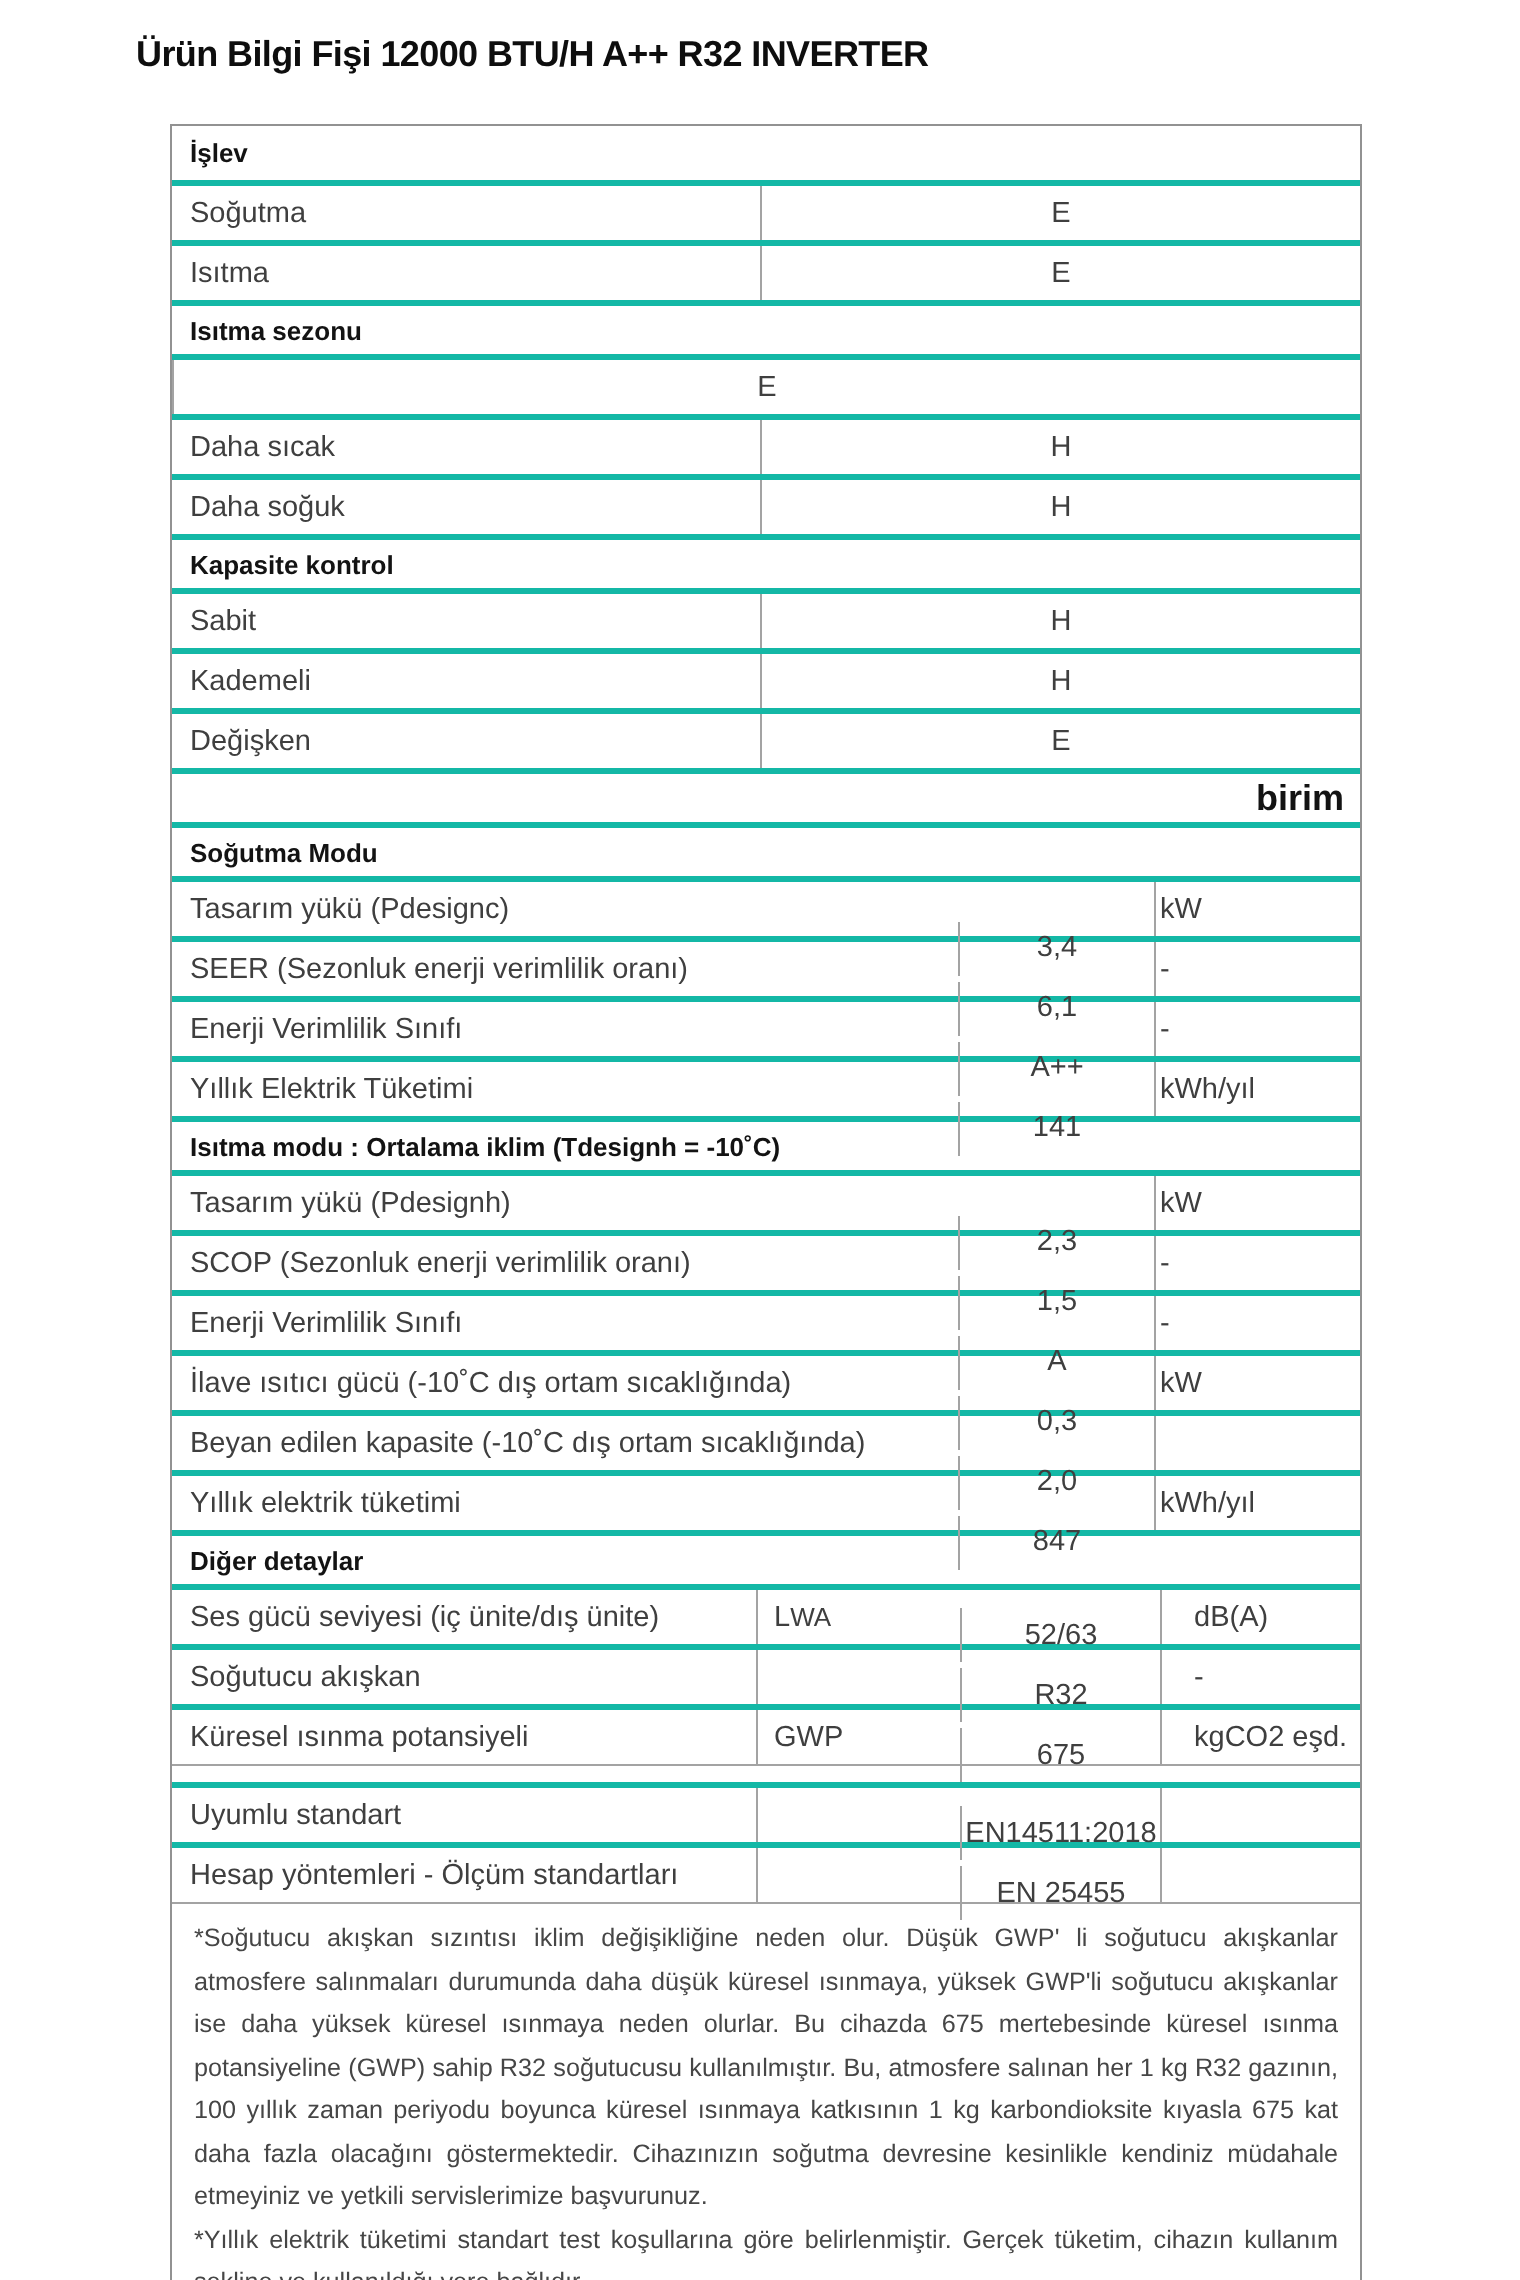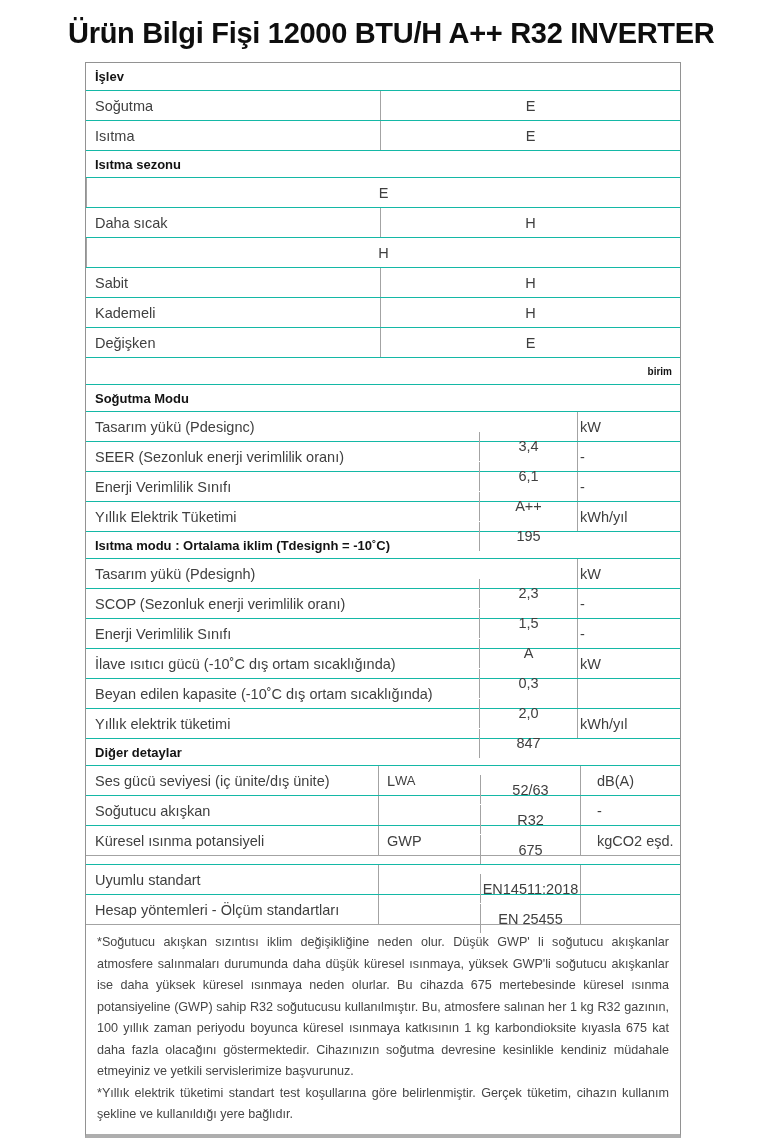--- a/index.html
+++ b/index.html
@@ -4,42 +4,42 @@
 <style>
   * { margin:0; padding:0; box-sizing:border-box; }
   html,body { background:#ffffff; }
   body {
     width:760px; height:1140px;
     font-family:"Liberation Sans","DejaVu Sans",sans-serif;
     color:#3f3f3f; position:relative; overflow:hidden;
   }
   .page-title {
     position:absolute; left:68px; top:17px;
-    font-size:29px; font-weight:800; letter-spacing:-0.3px; color:#0e0e0e;
+    font-size:18px; font-weight:800; letter-spacing:-0.3px; color:#0e0e0e;
   }
   .fiche {
     position:absolute; left:85px; top:62px; width:596px;
     border:1px solid #929292;
     border-bottom:4px solid #aeaeae;
     background:#fff;
   }
-  .row { display:flex; align-items:center; border-top:1px solid #14b8a6; font-size:14.5px; }
+  .row { display:flex; align-items:center; border-top:3px solid #14b8a6; font-size:14.5px; }
   .row:first-child { border-top:none; }
   .r   { height:30px; }
   .sec { height:27px; font-weight:700; color:#131313; font-size:13px; padding-left:9px; }
   .cell { height:100%; display:flex; align-items:center; }
   .label { padding-left:9px; }
   .div-l { border-left:1px solid #a3a3a3; }
   .center { justify-content:center; text-align:center; }
   
   .kv .label { width:294px; }
   .kv .val   { flex:1; }
   
   .unitrow { height:27px; justify-content:flex-end; padding-right:8px;
-             font-weight:700; color:#131313; font-size:10px; }
+             font-weight:700; color:#131313; font-size:18px; }
   
   .vu .label { width:393px; }
   .vu .val   { width:98px;margin-top:39px; }
   .vu .unit  { flex:1; padding-left:2px; }
   
   .svu .label { width:292px; }
   .svu .sym   { width:102px; padding-left:8px; }
   .svu .val   { width:100px;margin-top:18px; }
   .svu .unit  { flex:1; padding-left:16px; }
   .sym sub { font-size:13px; }
@@ -72,23 +72,25 @@
 
   <div class="row sec">Isıtma sezonu</div>
   <div class="row r kv">
     <div class="cell val div-l center">E</div>
   </div>
   <div class="row r kv">
     <div class="cell label">Daha sıcak</div>
     <div class="cell val div-l center">H</div>
   </div>
   <div class="row r kv">
-    <div class="cell val div-l center">H</div>
-  </div>
-
+    <div class="cell label">Daha soğuk</div>
+    <div class="cell val div-l center">H</div>
+  </div>
+
+  <div class="row sec">Kapasite kontrol</div>
   <div class="row r kv">
     <div class="cell label">Sabit</div>
     <div class="cell val div-l center">H</div>
   </div>
   <div class="row r kv">
     <div class="cell label">Kademeli</div>
     <div class="cell val div-l center">H</div>
   </div>
   <div class="row r kv">
     <div class="cell label">Değişken</div>
@@ -108,21 +110,21 @@
     <div class="cell val div-l center">6,1</div>
     <div class="cell unit div-l">-</div>
   </div>
   <div class="row r vu">
     <div class="cell label">Enerji Verimlilik Sınıfı</div>
     <div class="cell val div-l center">A++</div>
     <div class="cell unit div-l">-</div>
   </div>
   <div class="row r vu">
     <div class="cell label">Yıllık Elektrik Tüketimi</div>
-    <div class="cell val div-l center">195</div>
+    <div class="cell val div-l center">141</div>
     <div class="cell unit div-l">kWh/yıl</div>
   </div>
 
   <div class="row sec">Isıtma modu :  Ortalama iklim (Tdesignh = -10˚C)</div>
   <div class="row r vu">
     <div class="cell label">Tasarım yükü (Pdesignh)</div>
     <div class="cell val div-l center">2,3</div>
     <div class="cell unit div-l">kW</div>
   </div>
   <div class="row r vu">

